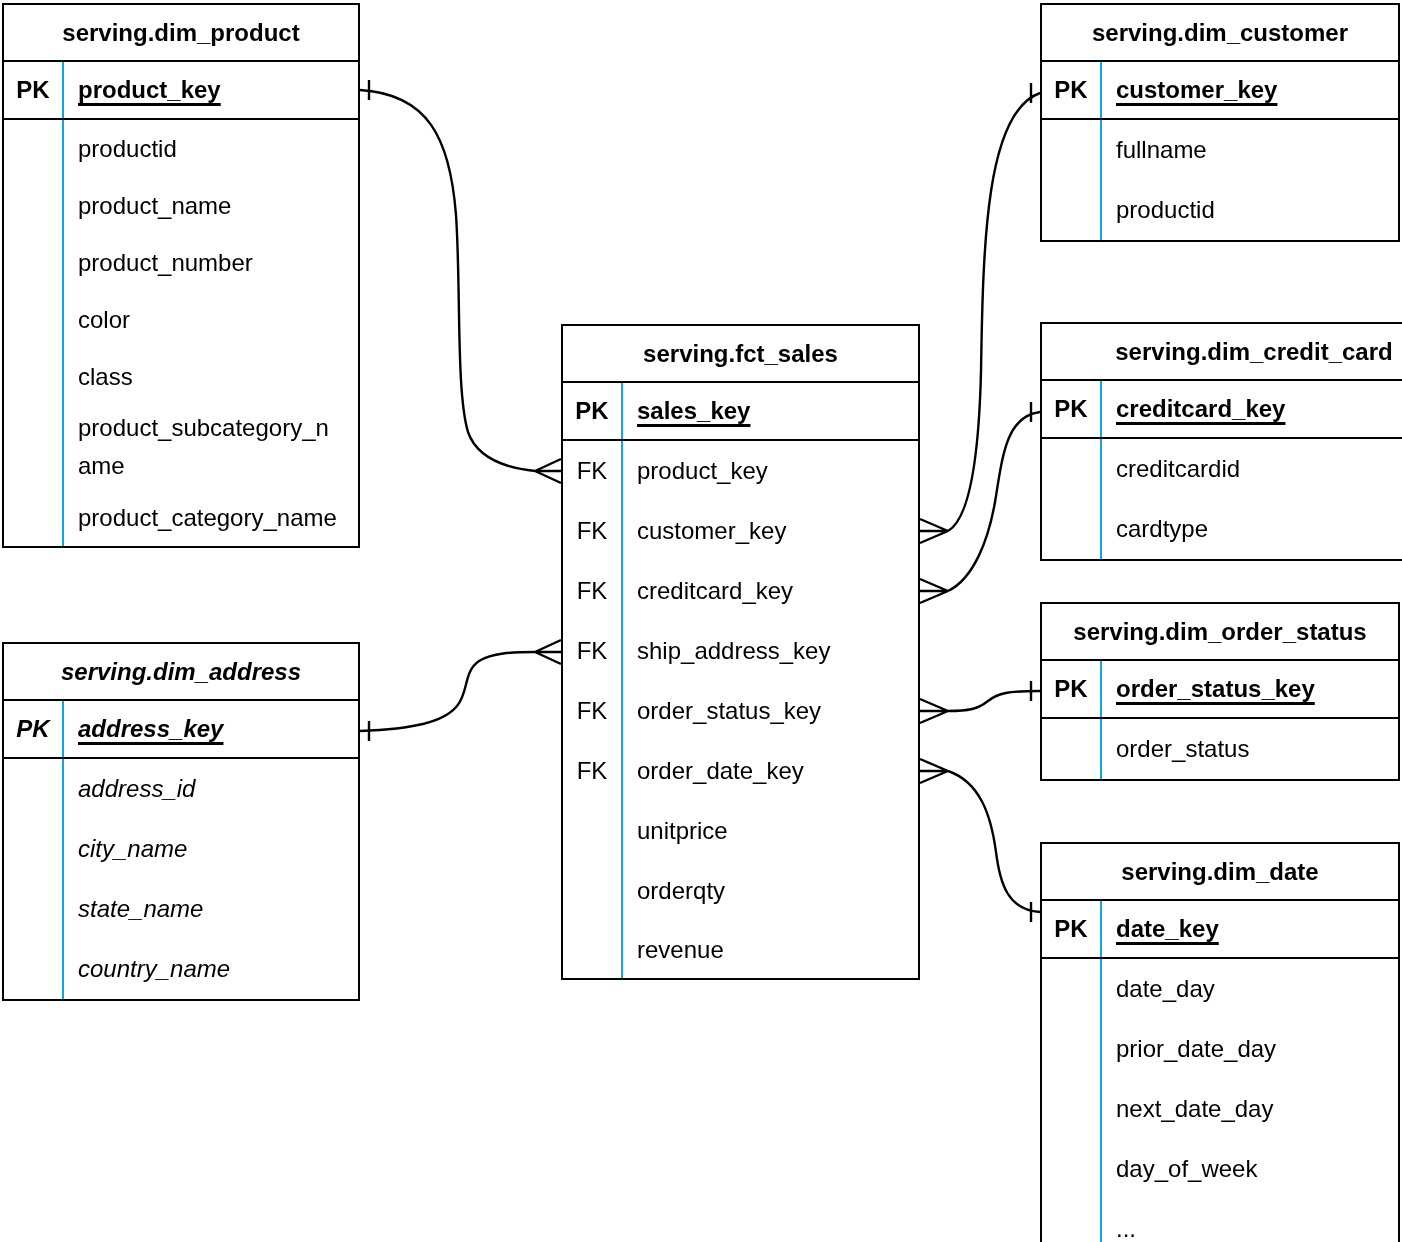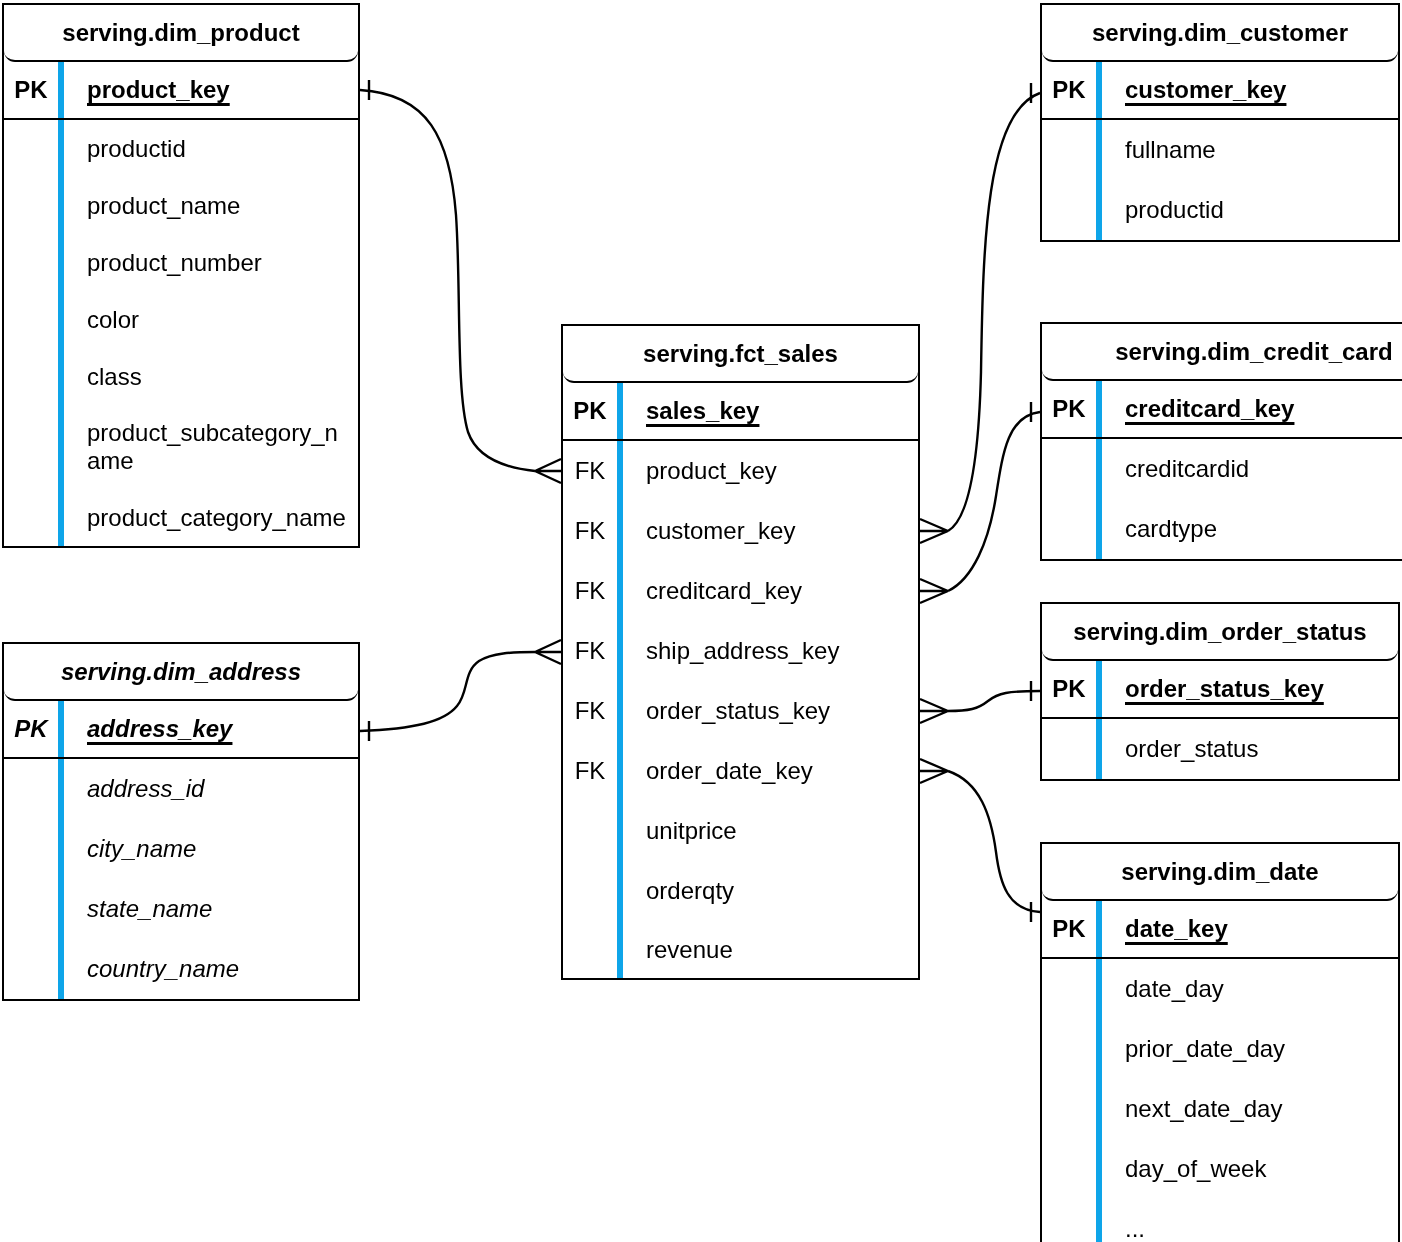--- a/index.html
+++ b/index.html
@@ -38,59 +38,58 @@
     font-size: 24px;
     line-height: 28px;
   }
   .thead {
     height: 55px;
     border-bottom: 2px solid #000000;
     display: flex;
     align-items: center;
     justify-content: center;
     font-weight: bold;
-    border-radius: 11px;
   }
   .row {
     display: flex;
     height: 60px;
     align-items: stretch;
   }
   .pkrow {
     border-bottom: 2px solid #000000;
     height: 56px;
   }
   .kc {
     box-sizing: border-box;
     width: 60px;
     flex: none;
-    border-right: 6px solid #0ea5e9;
+    border-right: 2px solid #0ea5e9;
     display: flex;
     align-items: center;
     justify-content: center;
   }
   .kc.bold { font-weight: bold; }
   .fc {
     flex: 1;
     display: flex;
     align-items: center;
-    padding-left: 23px;
+    padding-left: 14px;
     padding-right: 6px;
   }
   .pkf {
     font-weight: bold;
     text-decoration: underline;
     text-decoration-thickness: 2.5px;
     text-underline-offset: 5px;
   }
   .wrap-narrow {
     max-width: 262px;
     overflow-wrap: break-word;
     word-break: break-all;
-    line-height: 28px;
+    line-height: 38px;
   }
 </style>
 </head>
 <body>
 
 <div class="canvas">
 
   <svg class="rel-layer" viewBox="0 0 1402 1242" xmlns="http://www.w3.org/2000/svg">
     <g>
       <path d="M 360 90 C 428 94 450 138 456 215 C 461 288 456 392 468 432 C 477 458 506 468 535 471"></path>

